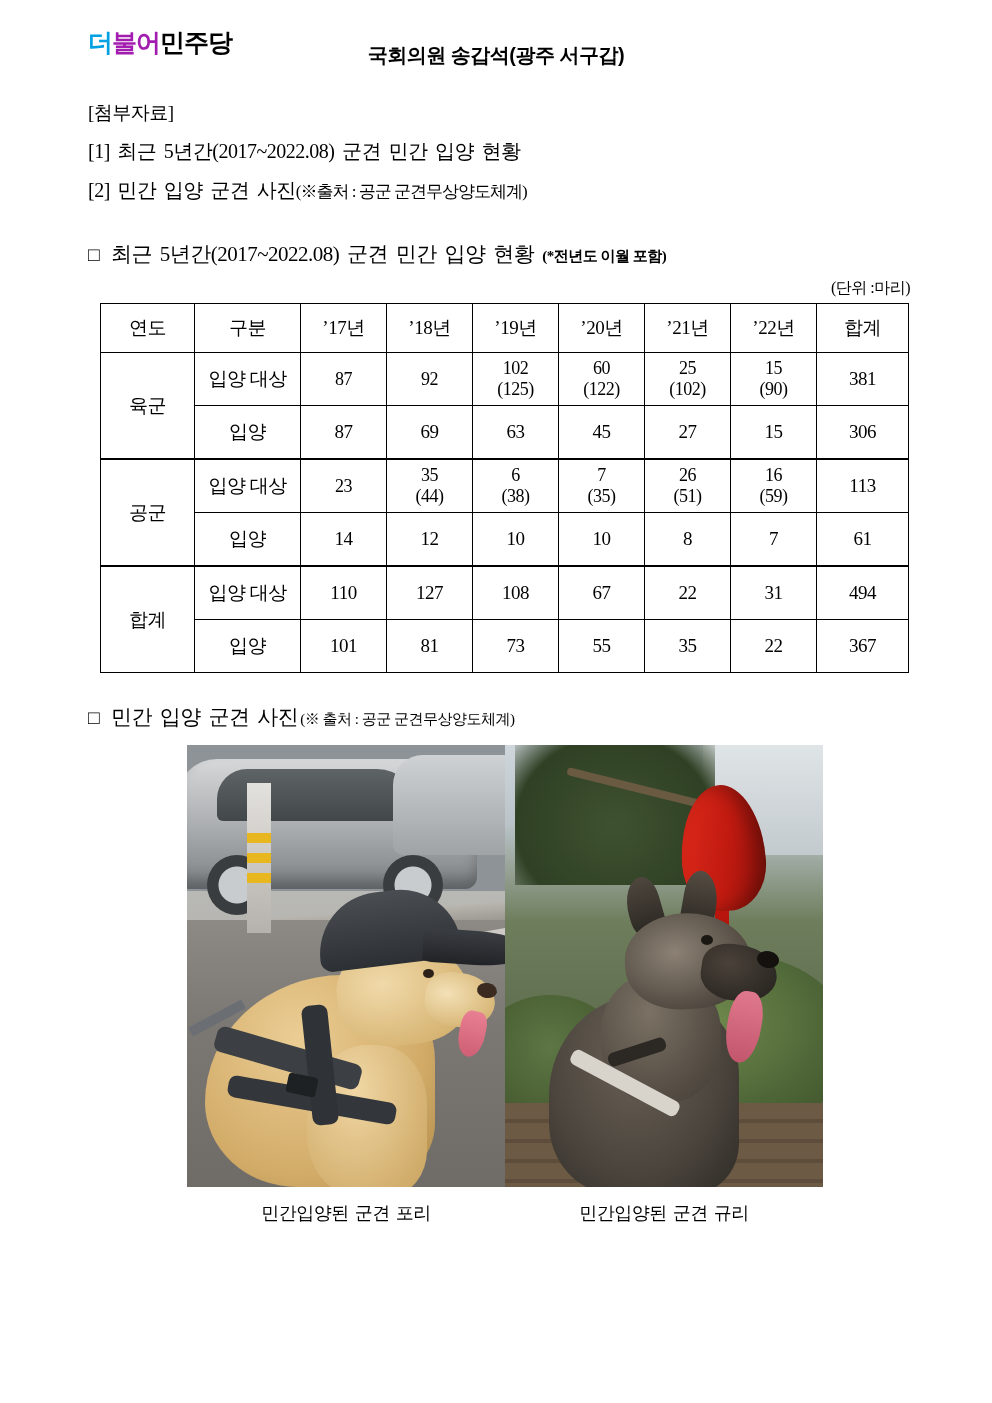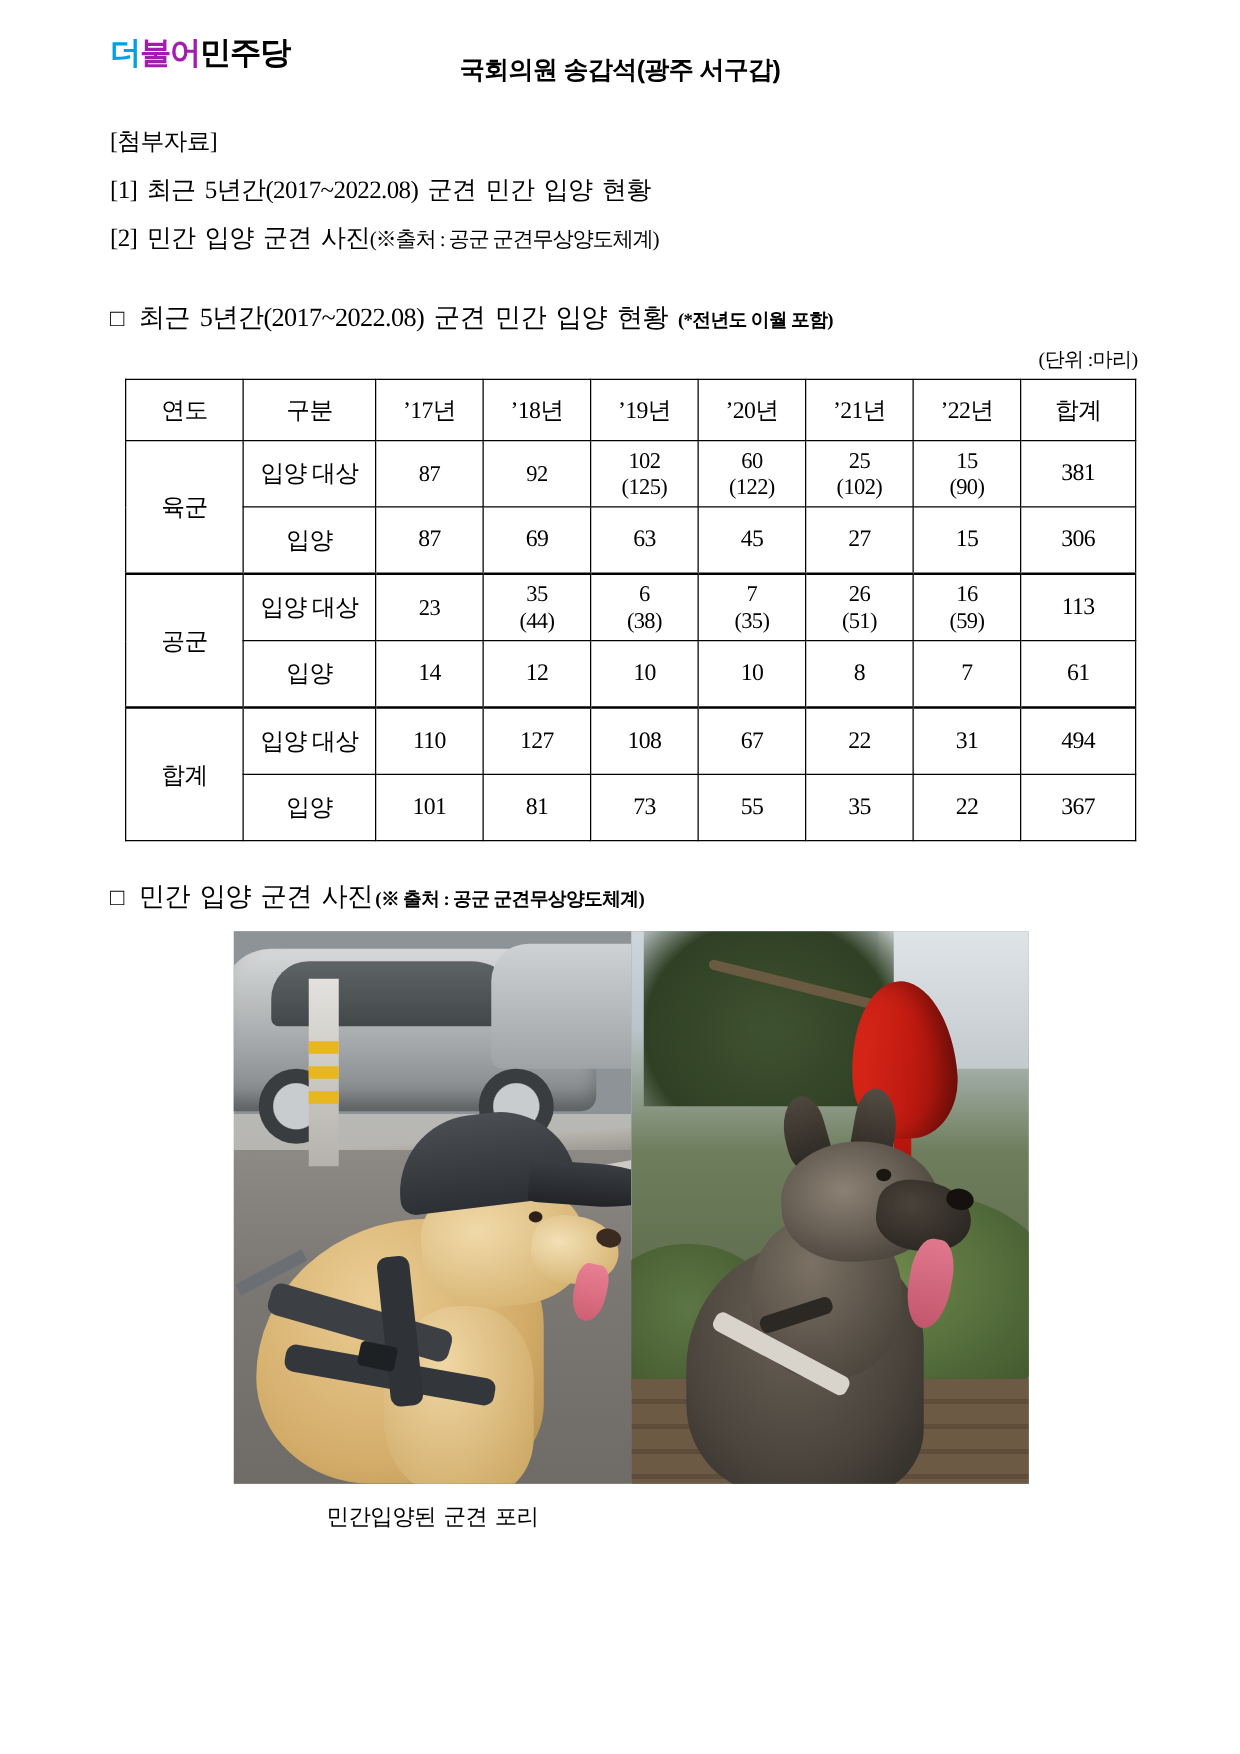--- a/index.html
+++ b/index.html
@@ -148,21 +148,21 @@
     word-spacing: 3px;
     display: flex;
     align-items: baseline;
   }
   .photo-head .box {
     font-size: 19px;
     margin-right: 12px;
   }
   .photo-head .note {
     font-size: 15px;
-    font-weight: bold;
+    font-weight: normal;
     margin-left: 2px;
     letter-spacing: -0.5px;
     word-spacing: 0;
   }
   .photos {
     display: flex;
     justify-content: center;
     margin-top: 14px;
   }
   .photo-block {
@@ -738,19 +738,20 @@
           <div class="p2-collar"></div>
           <div class="p2-collar2"></div>
           <div class="p2-ear-l"></div>
           <div class="p2-ear-r"></div>
           <div class="p2-dog-head"></div>
           <div class="p2-muzzle"></div>
           <div class="p2-tongue"></div>
           <div class="p2-nose"></div>
           <div class="p2-eye"></div>
         </div>
+        <div class="photo-caption">민간입양된 군견 규리</div>
       </div>
 
     </div>
 
 
   </div>
 </div>
 
 </body></html>

